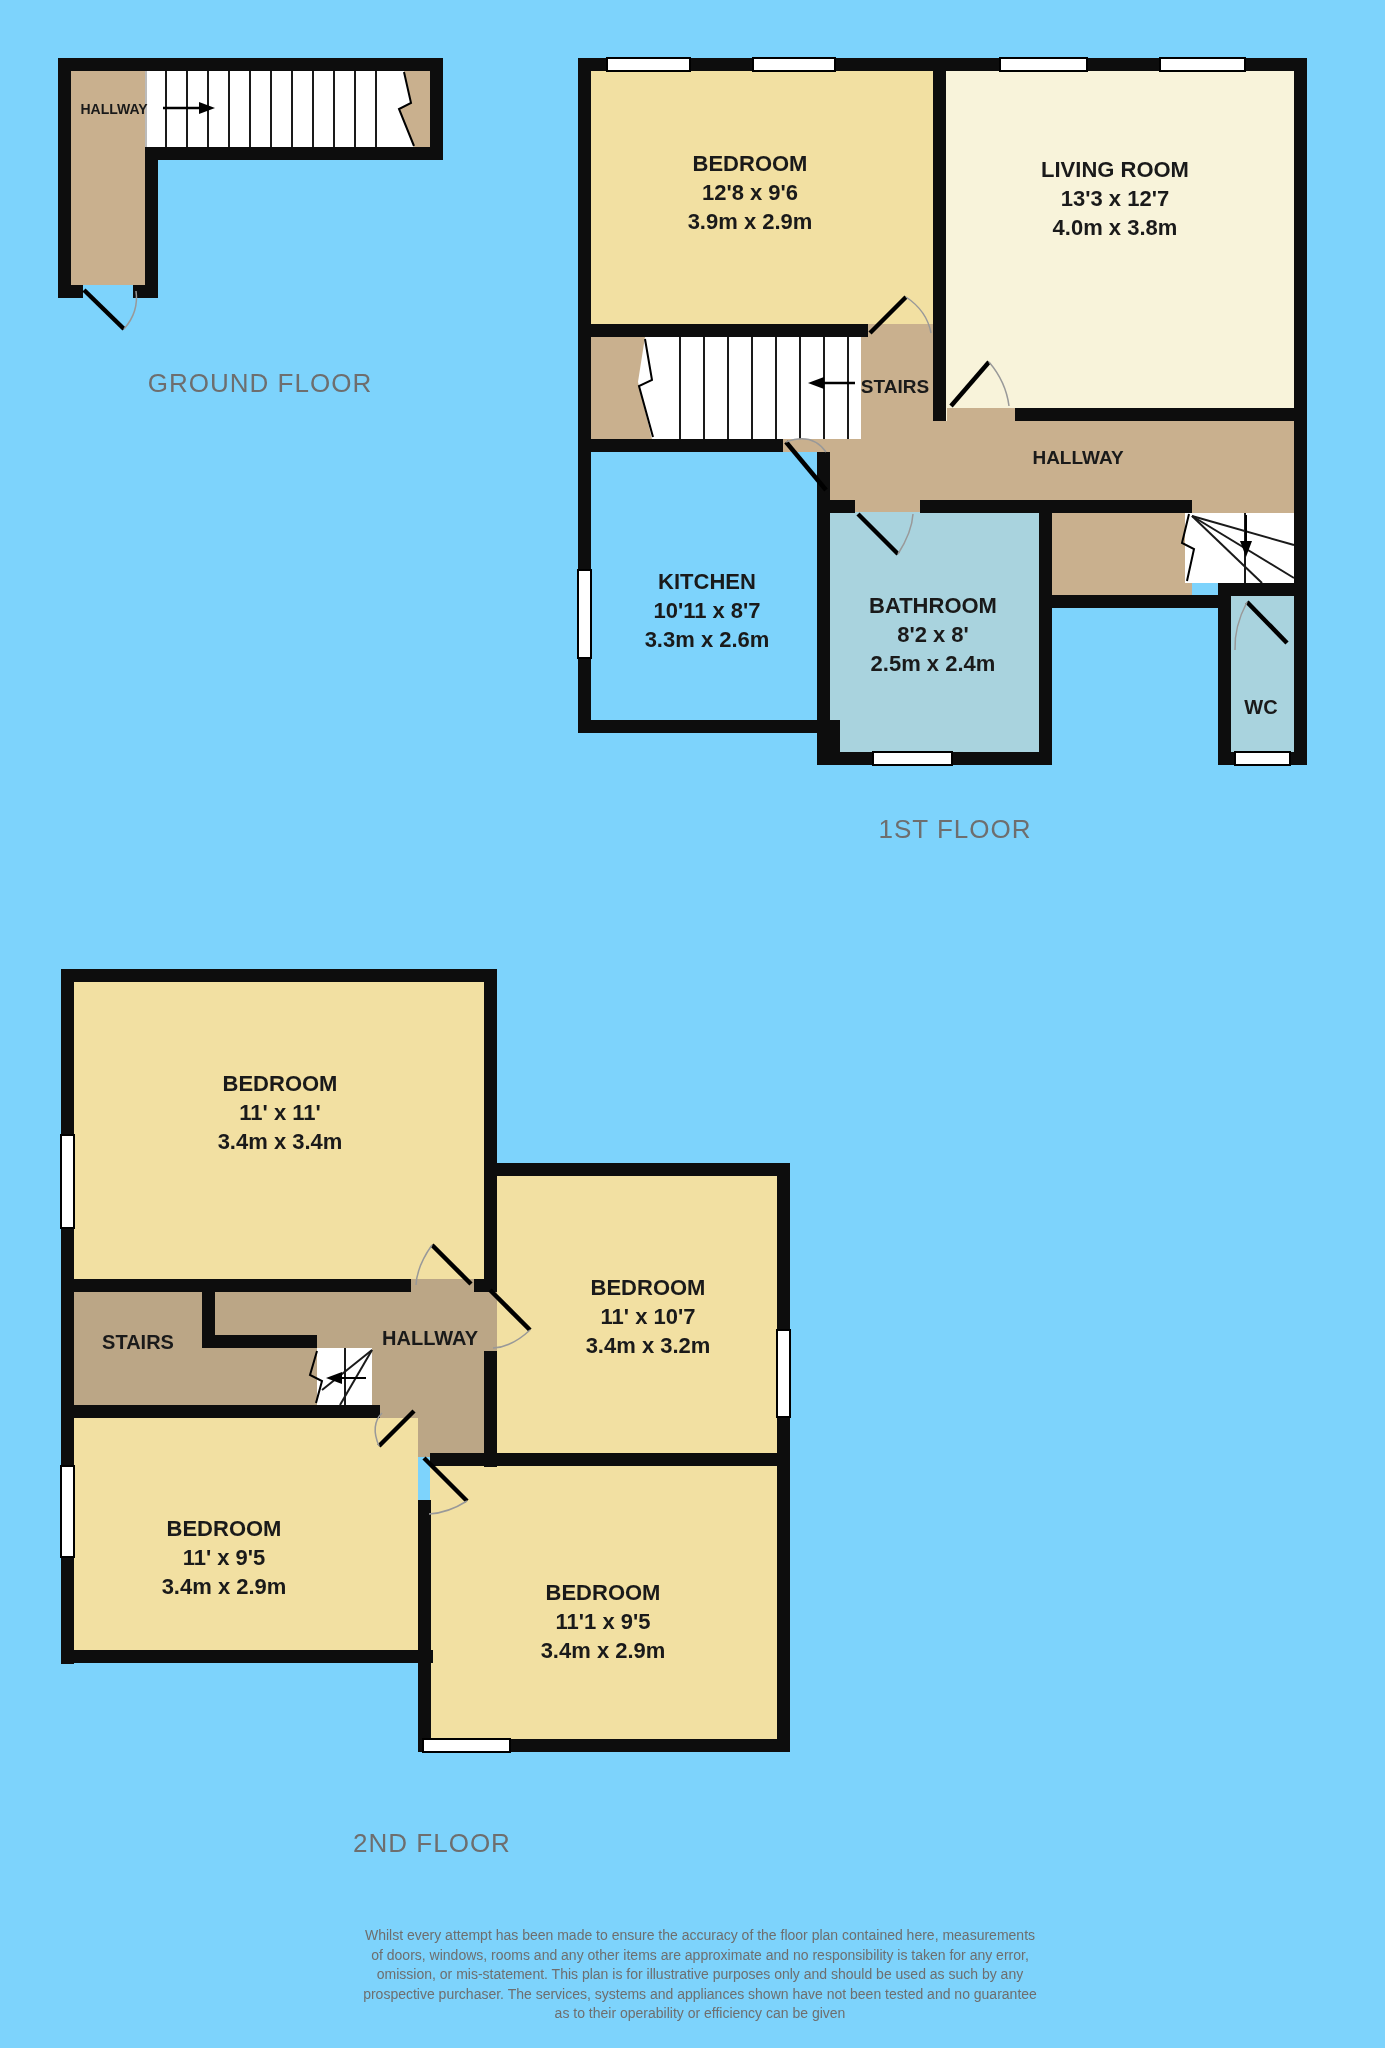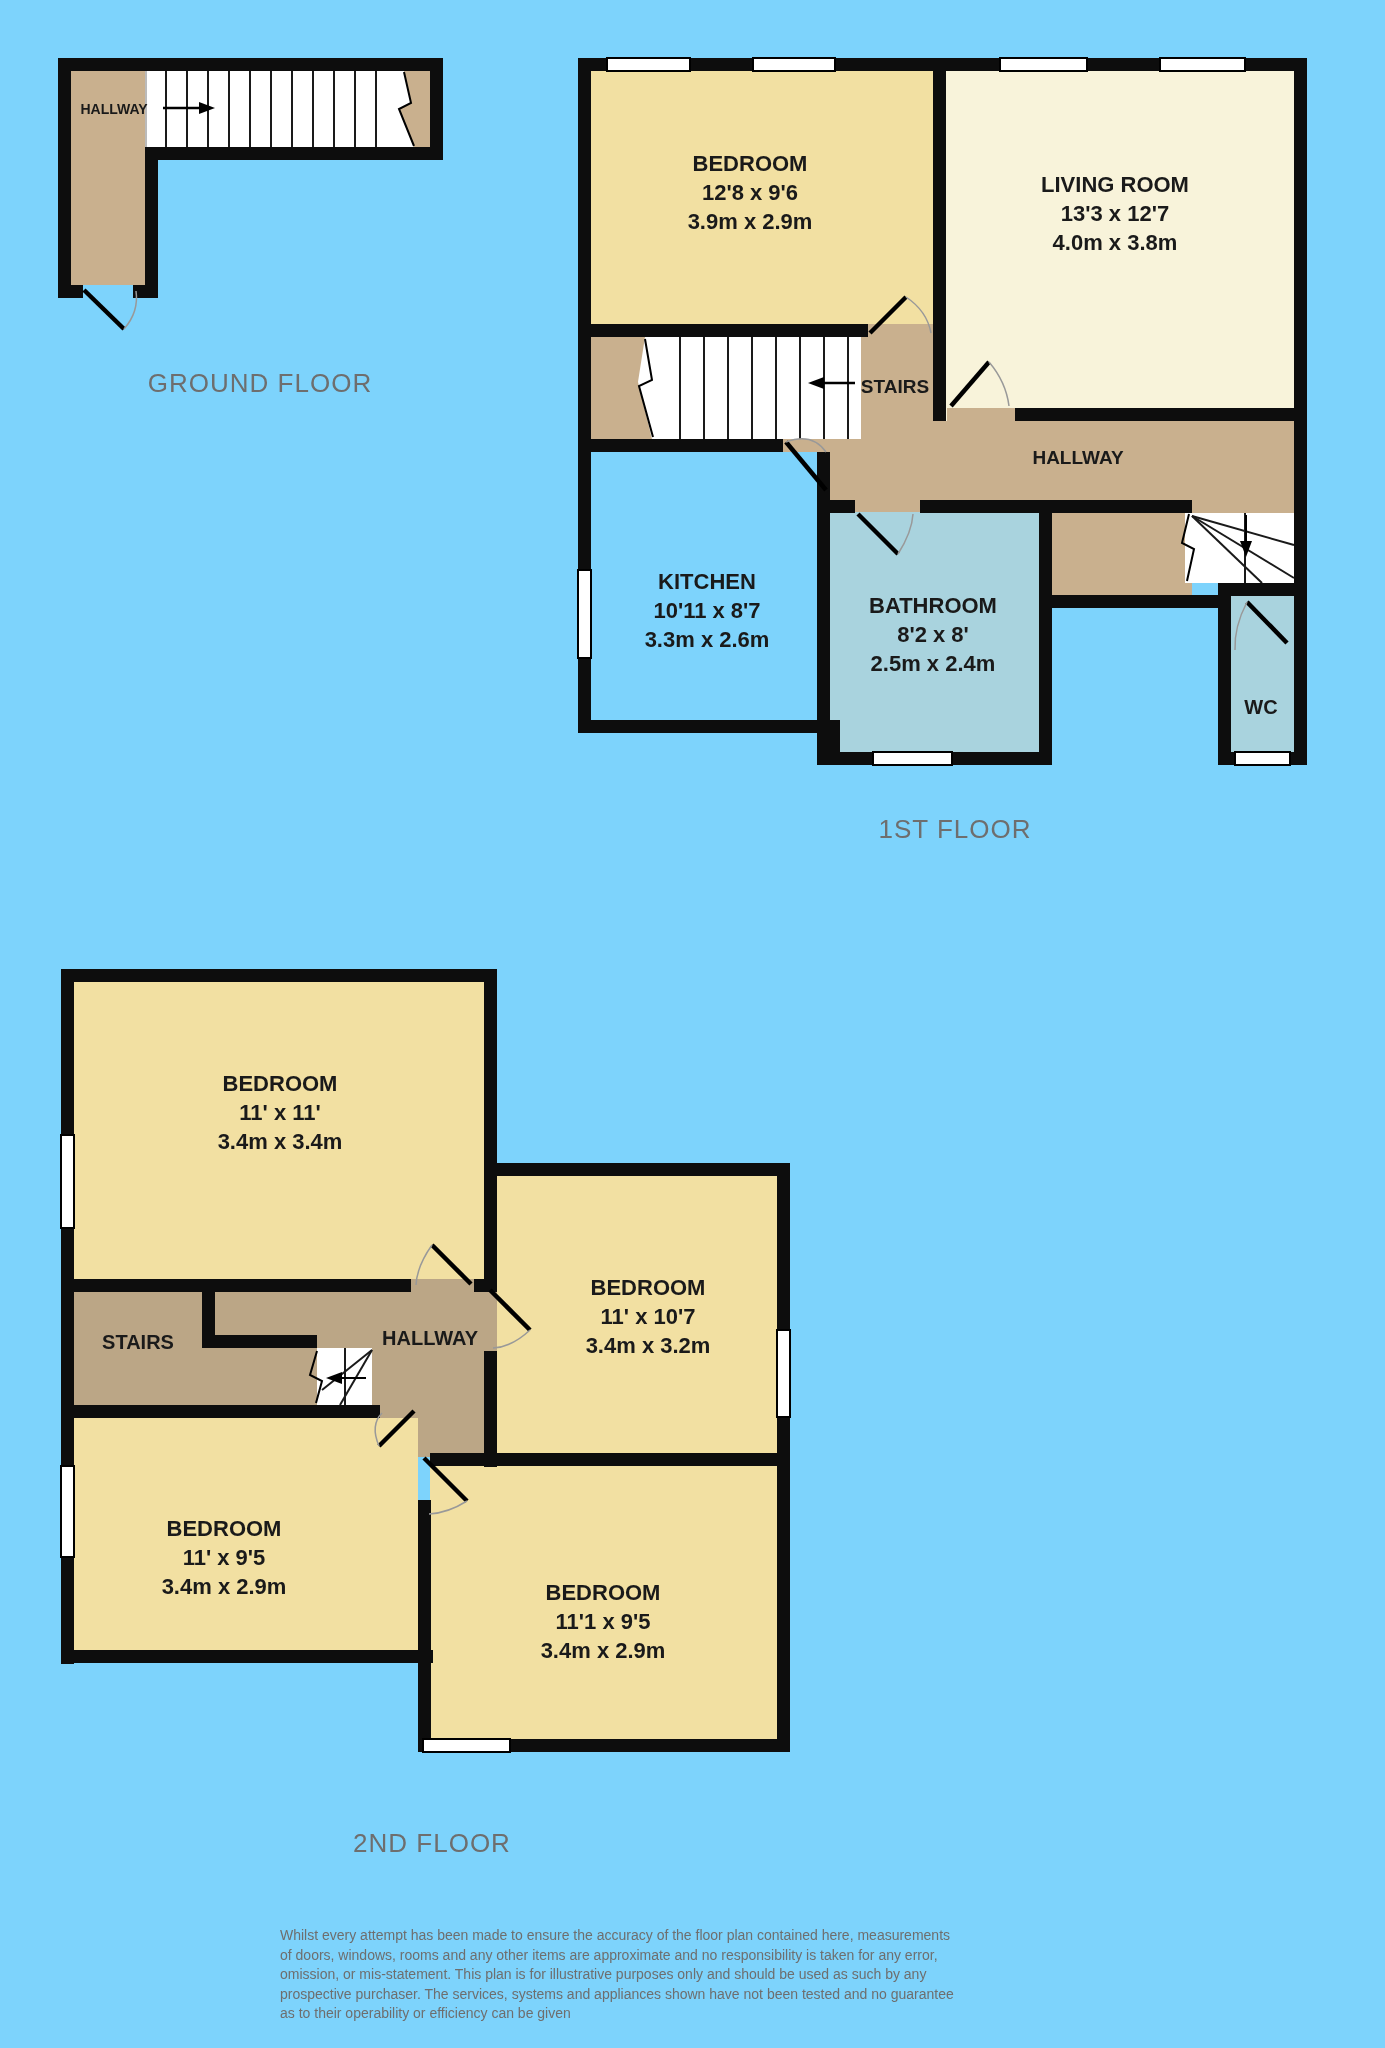--- a/index.html
+++ b/index.html
@@ -21,21 +21,21 @@
   .thin{stroke:#777;stroke-width:1;}
   .lbl{position:absolute;transform:translate(-50%,-50%);text-align:center;white-space:nowrap;
        color:var(--room-text,#1a1a1a);font-weight:bold;}
   .room-label{font-size:22px;line-height:29px;text-align:center;}
   .area-label-sm{font-size:14px;}
   .area-label{font-size:19px;}
   .area-label-lg{font-size:20px;}
   .floor-title{position:absolute;transform:translate(-50%,-50%);white-space:nowrap;
        color:var(--label-gray,#6e6e6e);font-size:26px;font-weight:normal;letter-spacing:1px;}
   #footer{position:absolute;left:700px;top:1926px;transform:translateX(-50%);
-       width:840px;color:var(--label-gray,#6e6e6e);
+       width:840px;text-align:center;color:var(--label-gray,#6e6e6e);
        font-size:14px;line-height:19.5px;}
 </style>
 </head>
 <body>
 
 <div id="page">
 
 <svg id="plan-svg" width="1385" height="2048" viewBox="0 0 1385 2048">
 
   <g>
@@ -217,21 +217,21 @@
 </svg>
 
 <div class="lbl area-label-sm" style="left:114px;top:109px">HALLWAY</div>
 <div class="floor-title" style="left:260px;top:383px">GROUND FLOOR</div>
 
 <div class="lbl room-label" style="left:750px;top:192px">
   <div>BEDROOM</div>
   <div>12'8 x 9'6</div>
   <div>3.9m x 2.9m</div>
 </div>
-<div class="lbl room-label" style="left:1115px;top:213px">
+<div class="lbl room-label" style="left:1115px;top:198px">
   <div>LIVING ROOM</div>
   <div>13'3 x 12'7</div>
   <div>4.0m x 3.8m</div>
 </div>
 <div class="lbl room-label" style="left:707px;top:610px">
   <div>KITCHEN</div>
   <div>10'11 x 8'7</div>
   <div>3.3m x 2.6m</div>
 </div>
 <div class="lbl room-label" style="left:933px;top:634px">

